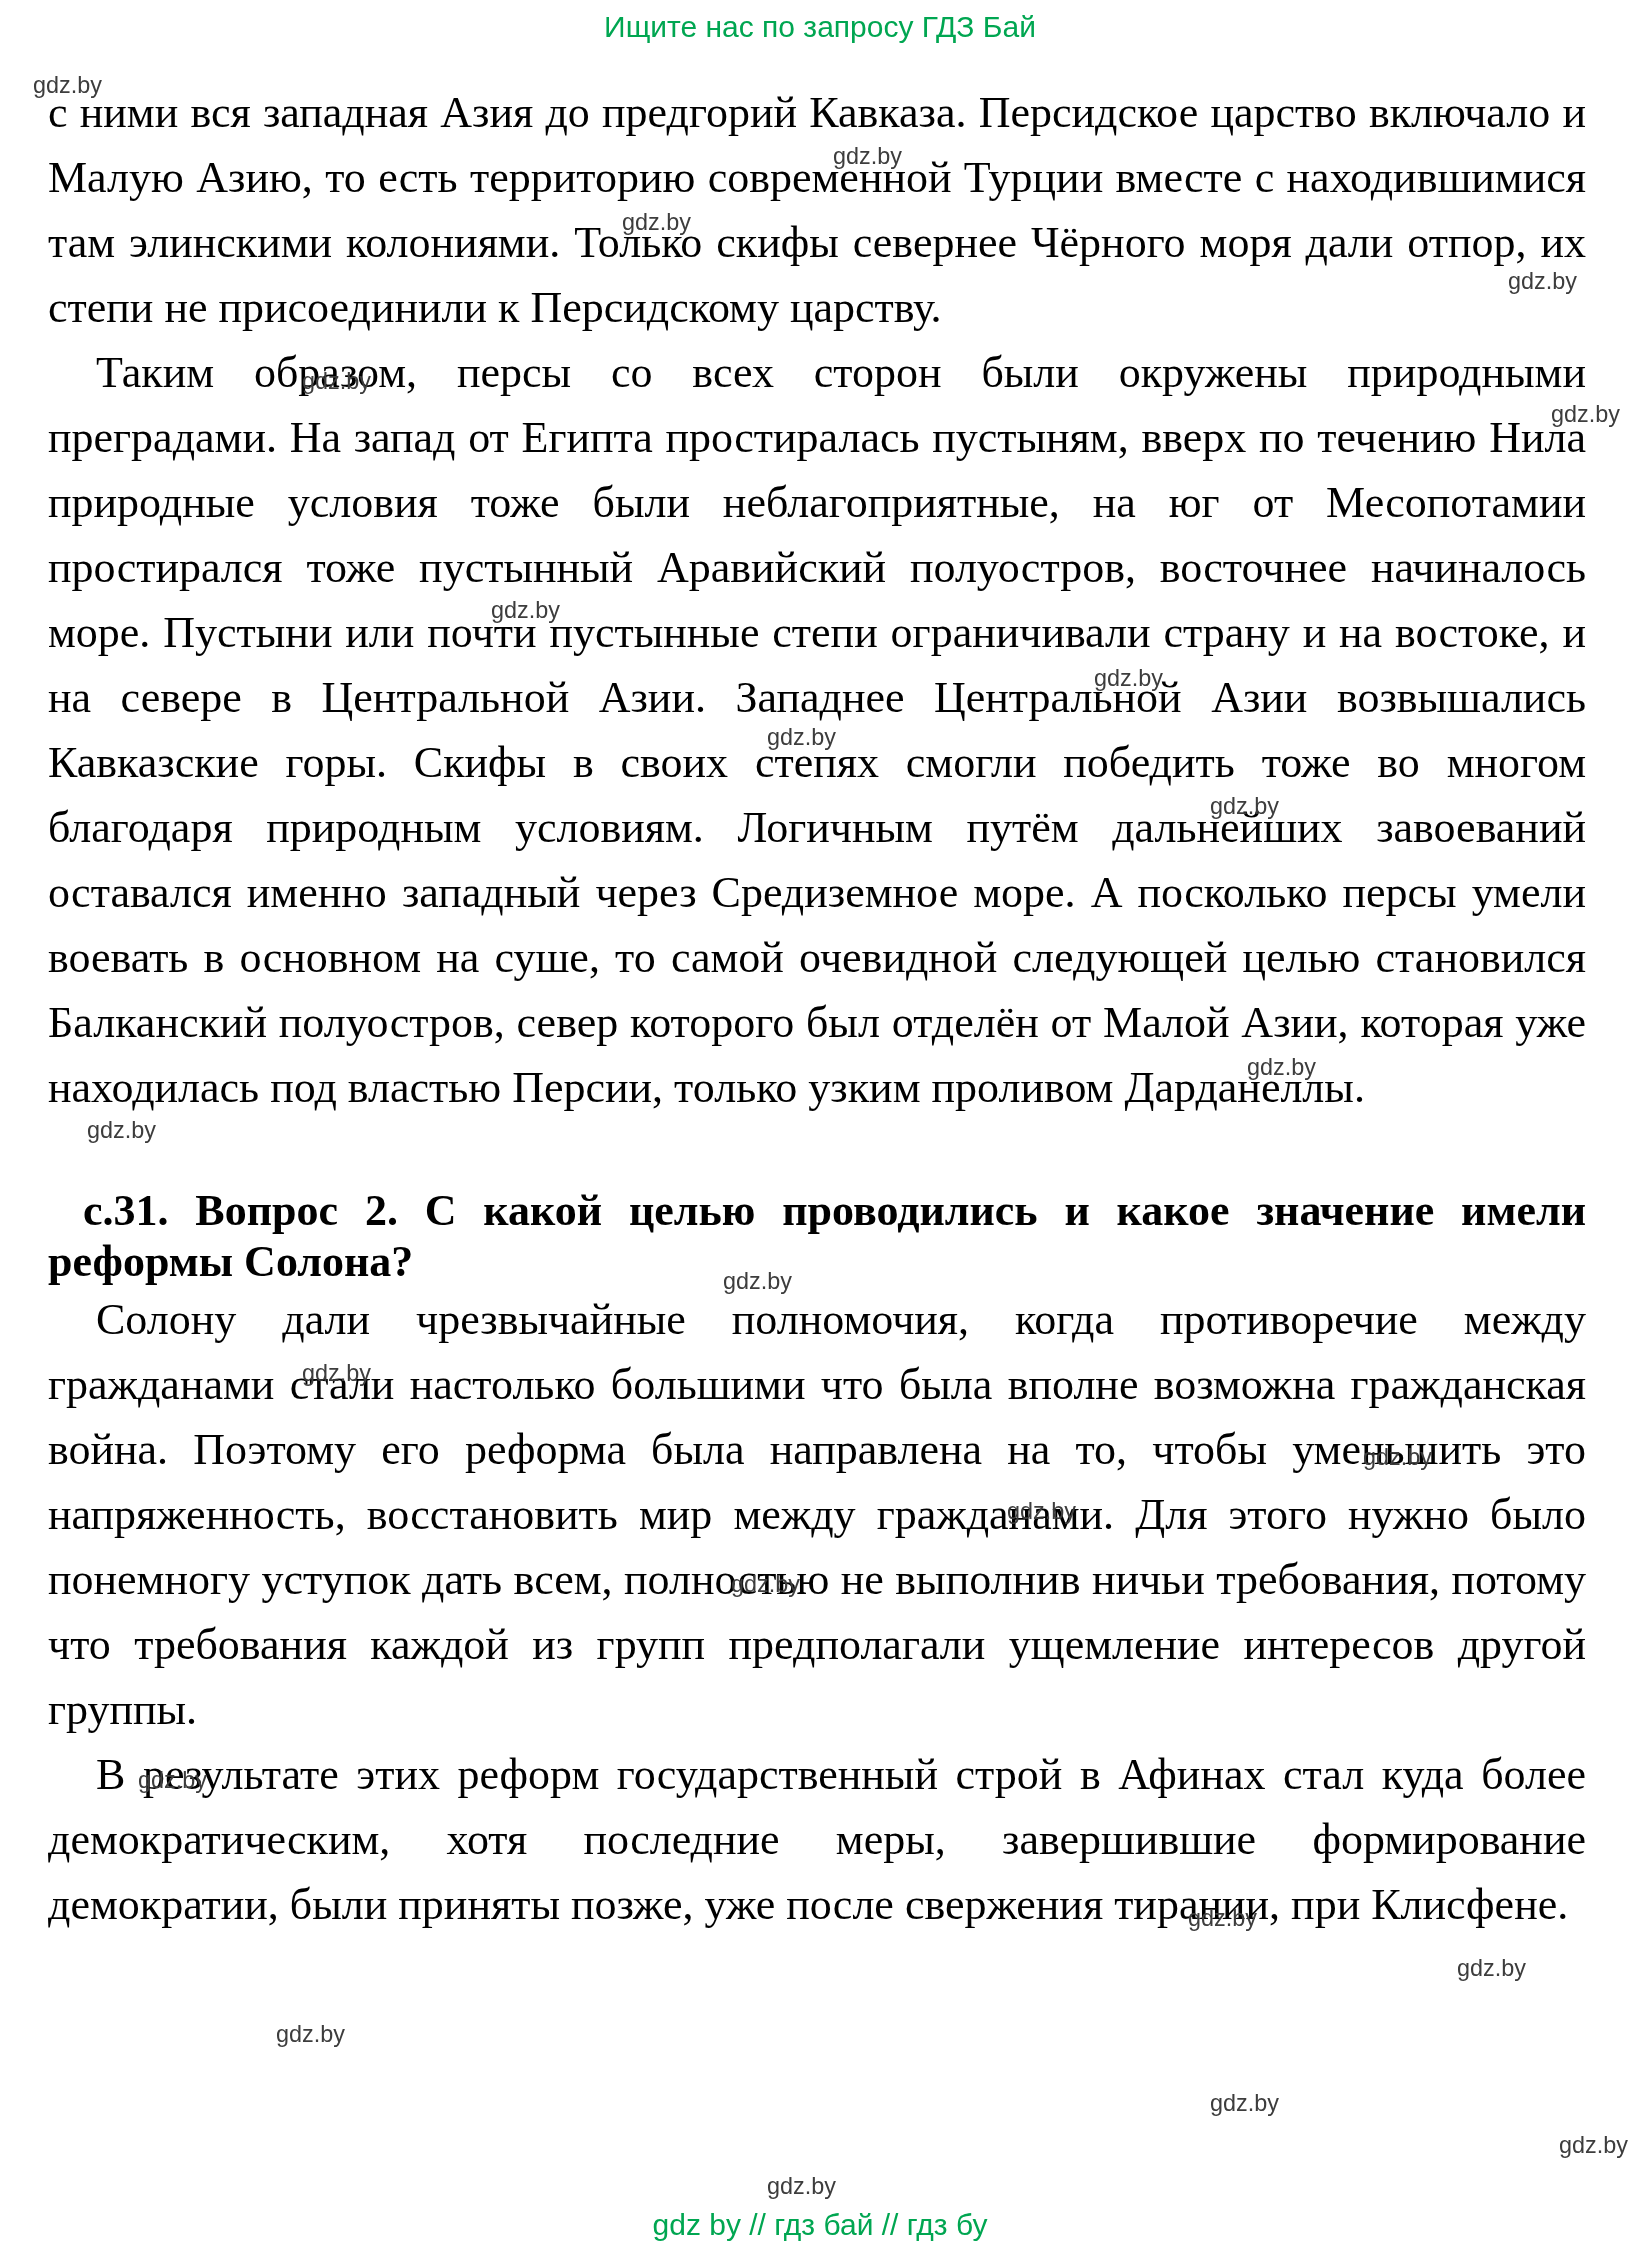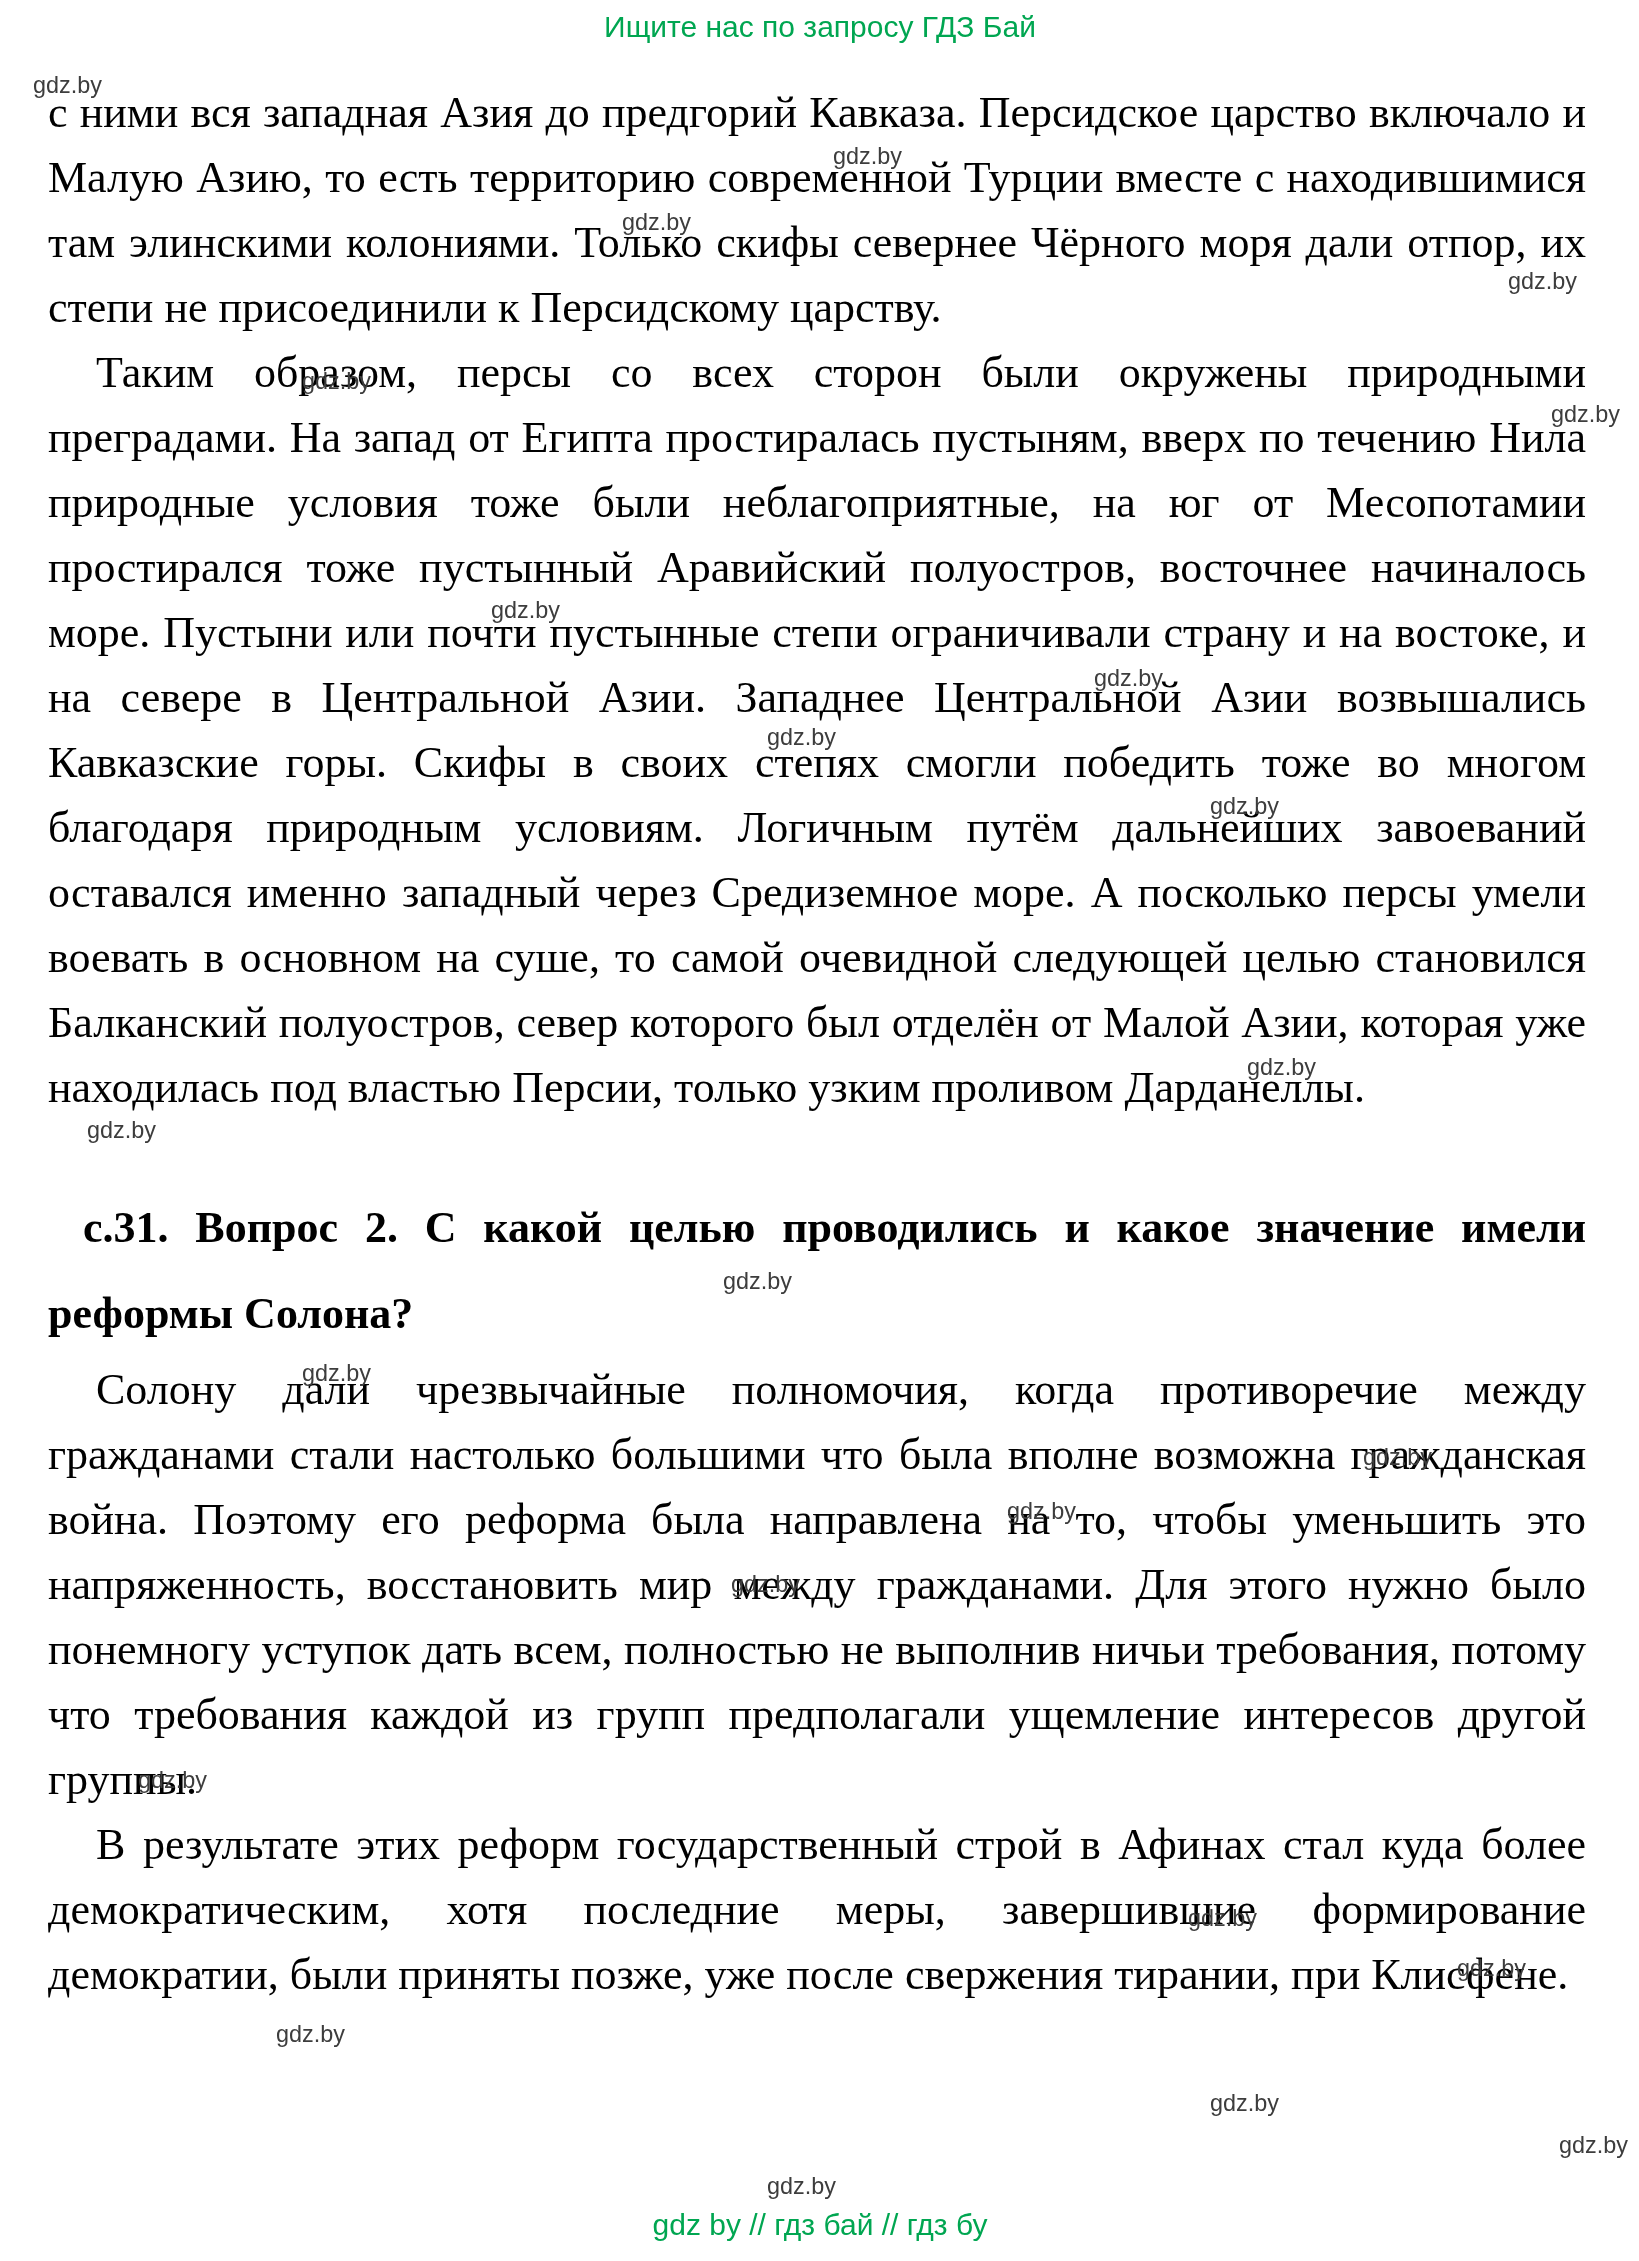--- a/index.html
+++ b/index.html
@@ -53,21 +53,21 @@
   .para{
     margin:0;
     text-indent:48px;
   }
   .para.first{
     text-indent:0;
   }
   .heading{
     margin:65px 0 0 0;
     font-size:44px;
-    line-height:86px;
+    line-height:51px;
     font-weight:bold;
     text-indent:35px;
     text-align:justify;
   }
   .wm-layer{
     position:absolute;
     inset:0;
     pointer-events:none;
     padding-left:16px;
   }

